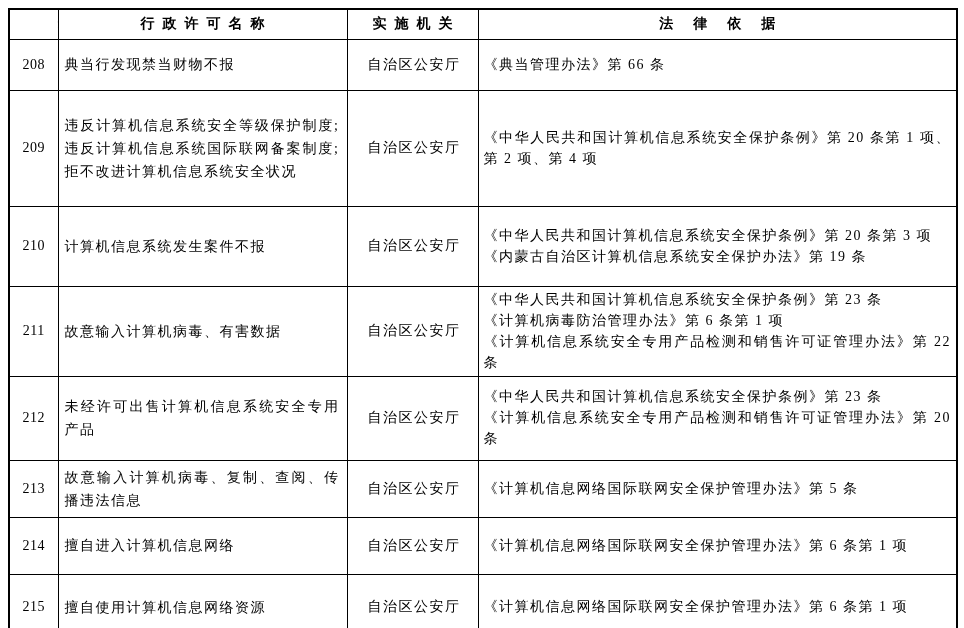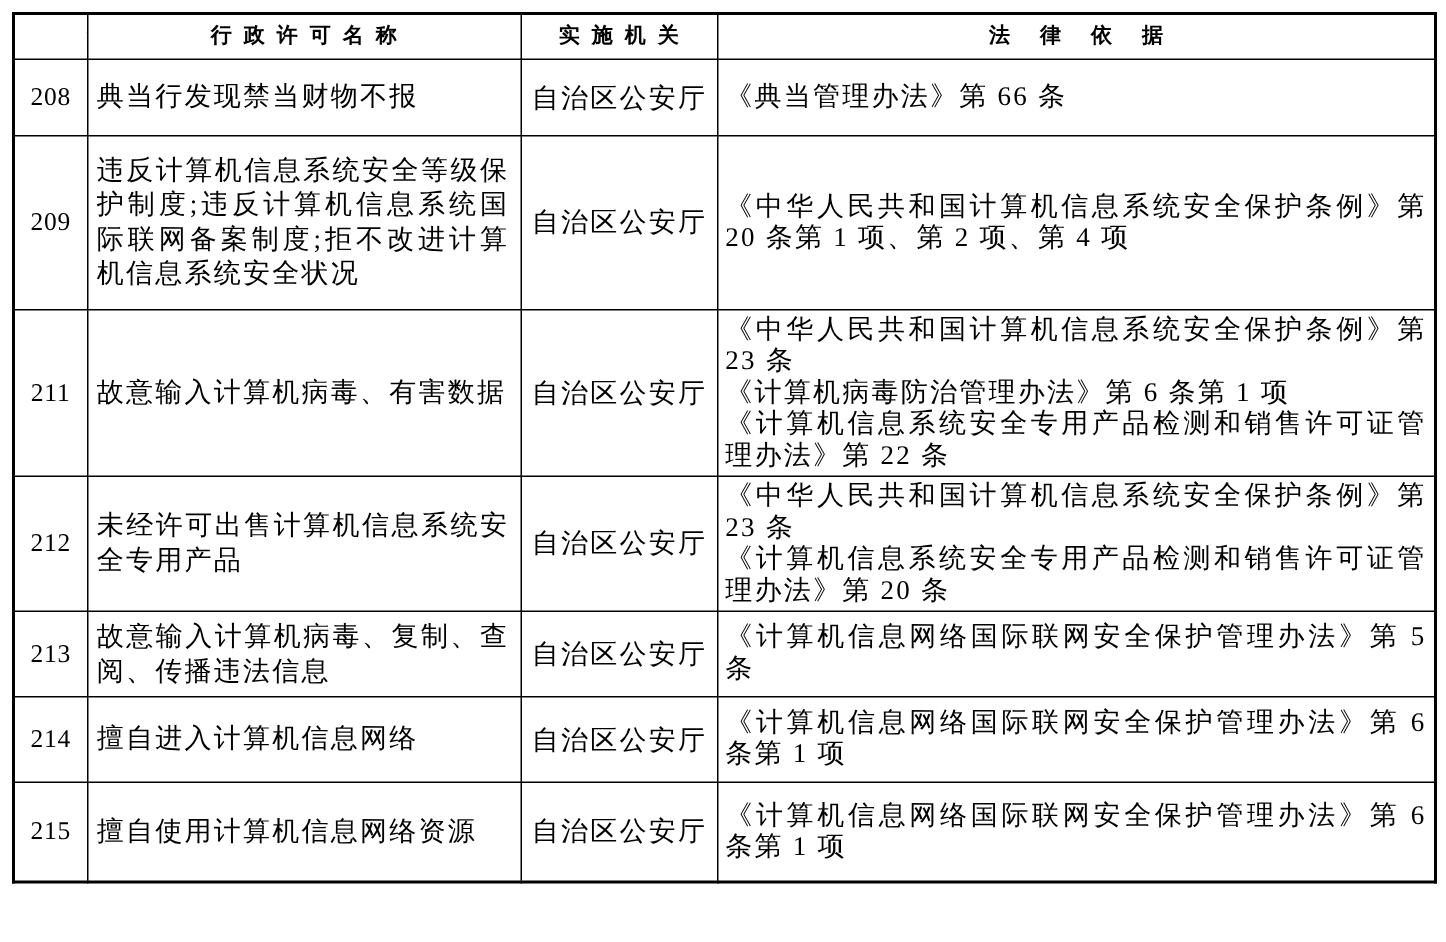--- a/index.html
+++ b/index.html
@@ -40,37 +40,37 @@
     text-align: center;
     padding: 2px 2px;
     white-space: nowrap;
   }
   
   .ls-sm { letter-spacing: 2px;  padding-left: 2px; margin-left: 44px; }
   .ls-md { letter-spacing: 8px;  padding-left: 8px; }
   .ls-lg { letter-spacing: 20px; padding-left: 20px; }
 
   .reg-table td {
-    font-size: 18px;
+    font-size: 14px;
     letter-spacing: 1.5px;
   }
   td.c-id {
     text-align: center;
-    font-size: 17px;
+    font-size: 14px;
     letter-spacing: 0.5px;
     padding: 2px 2px;
   }
   td.c-name {
     text-align: justify;
     text-justify: inter-character;
     padding: 3px 7px 3px 6px;
     line-height: 23px;
   }
   td.c-agency {
-    text-align: left;
+    text-align: center;
     padding: 3px 4px 3px 7px;
     white-space: nowrap;
     font-family: Liberation Serif, serif;
   }
   td.c-legal {
     text-align: left;
     padding: 2px 5px 3px 5px;
     line-height: 21px;
   }
   .legal-line {
@@ -105,20 +105,29 @@
       <td class="c-legal">
             <div class="legal-line">《典当管理办法》第 66 条</div>
           </td>
     </tr>
         <tr style="height: 116px;">
       <td class="c-id">209</td>
       <td class="c-name">违反计算机信息系统安全等级保护制度;违反计算机信息系统国际联网备案制度;拒不改进计算机信息系统安全状况</td>
       <td class="c-agency">自治区公安厅</td>
       <td class="c-legal">
             <div class="legal-line">《中华人民共和国计算机信息系统安全保护条例》第 20 条第 1 项、第 2 项、第 4 项</div>
+          </td>
+    </tr>
+        <tr style="height: 80px;">
+      <td class="c-id">210</td>
+      <td class="c-name">计算机信息系统发生案件不报</td>
+      <td class="c-agency">自治区公安厅</td>
+      <td class="c-legal">
+            <div class="legal-line">《中华人民共和国计算机信息系统安全保护条例》第 20 条第 3 项</div>
+            <div class="legal-line">《内蒙古自治区计算机信息系统安全保护办法》第 19 条</div>
           </td>
     </tr>
         <tr style="height: 84px;">
       <td class="c-id">211</td>
       <td class="c-name">故意输入计算机病毒、有害数据</td>
       <td class="c-agency">自治区公安厅</td>
       <td class="c-legal">
             <div class="legal-line">《中华人民共和国计算机信息系统安全保护条例》第 23 条</div>
             <div class="legal-line">《计算机病毒防治管理办法》第 6 条第 1 项</div>
             <div class="legal-line">《计算机信息系统安全专用产品检测和销售许可证管理办法》第 22 条</div>

